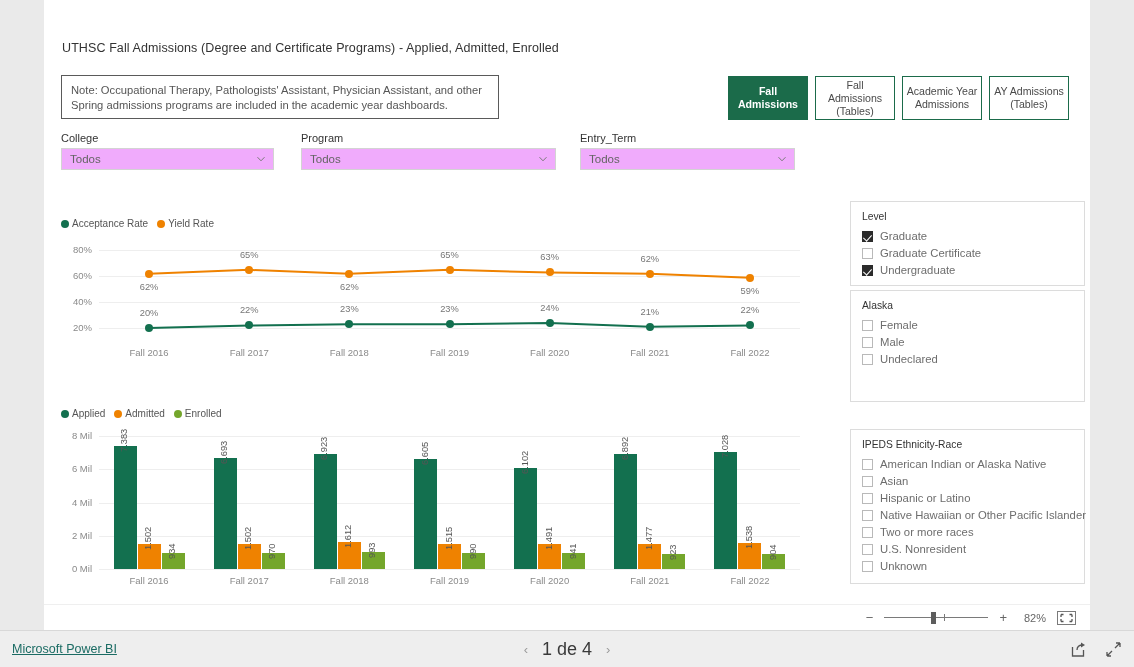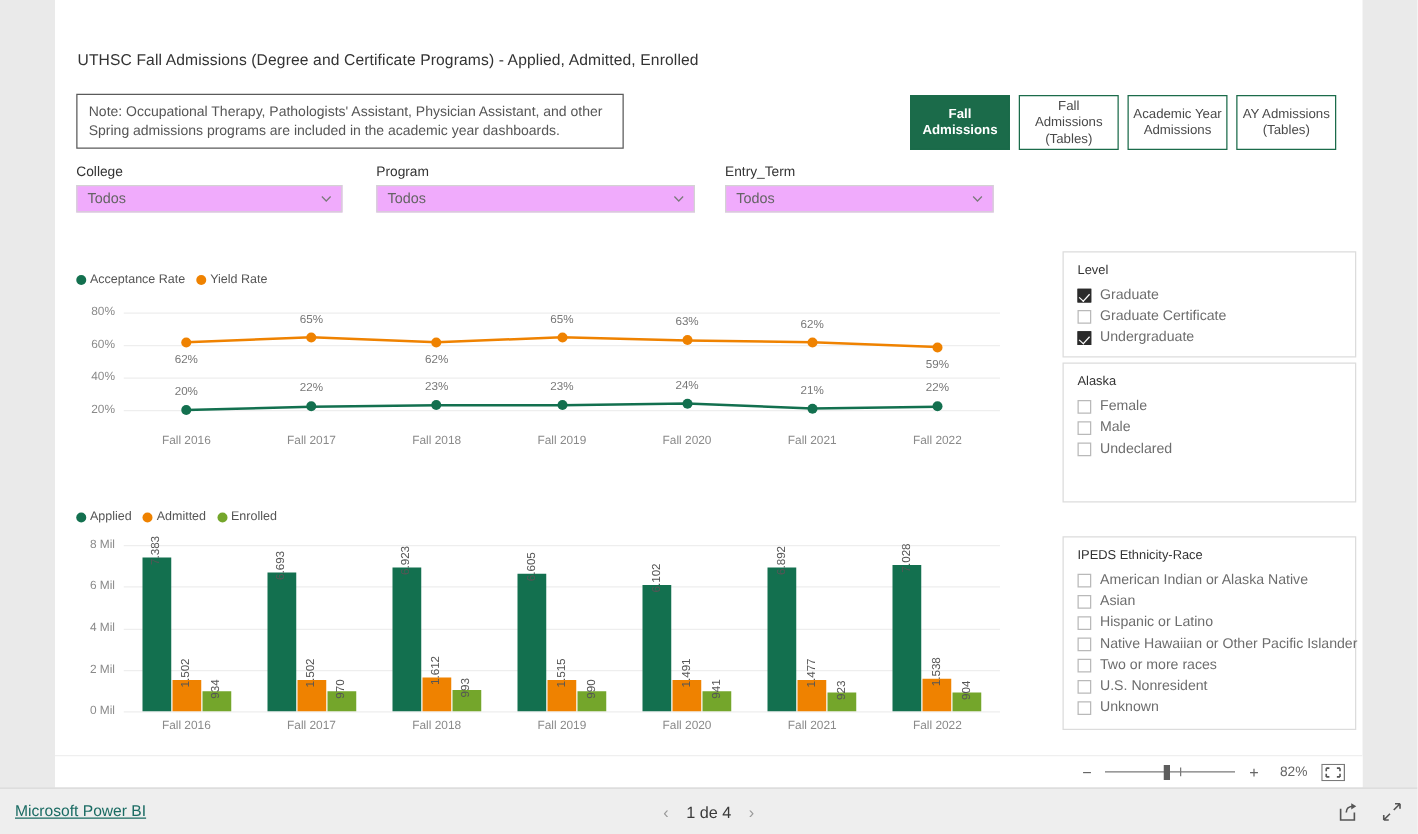--- a/index.html
+++ b/index.html
@@ -129,21 +129,21 @@
   }
   .pbi-link{
     position:absolute;left:12px;top:11px;font-size:12.5px;color:#1a6b63;
     text-decoration:underline;cursor:pointer;
   }
   .pager{
     position:absolute;left:0;top:0;width:1134px;height:37px;
     display:flex;align-items:center;justify-content:center;gap:14px;
   }
   .pgarrow{font-size:13px;color:#9a9a9a;cursor:pointer;user-select:none;}
-  .pgtext{font-size:13px;color:#3a3a3a;}
+  .pgtext{font-size:18px;color:#3a3a3a;}
   .fico{position:absolute;top:10px;width:17px;height:17px;cursor:pointer;}
   .fico.share{right:47px;}
   .fico.full{right:12px;}
 </style>
 </head>
 <body>
 
 <div class="app">
 
   <div class="canvas">

